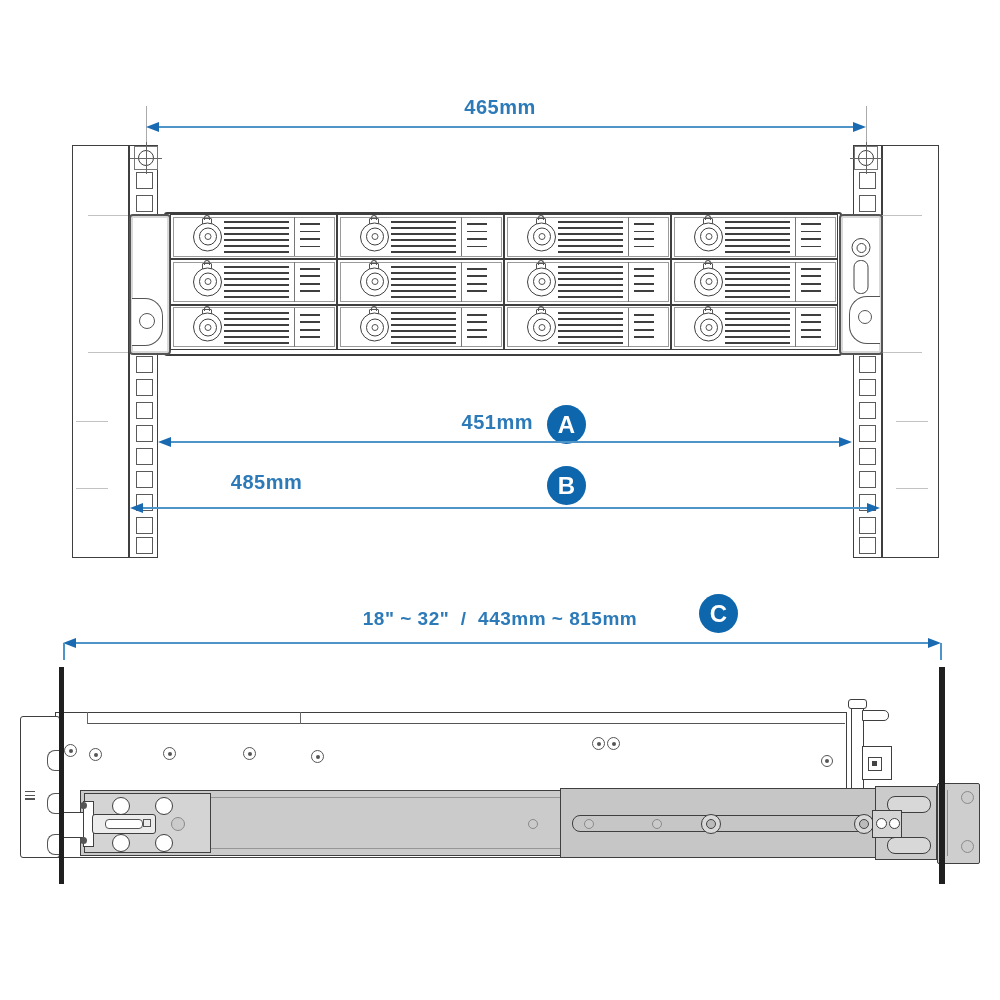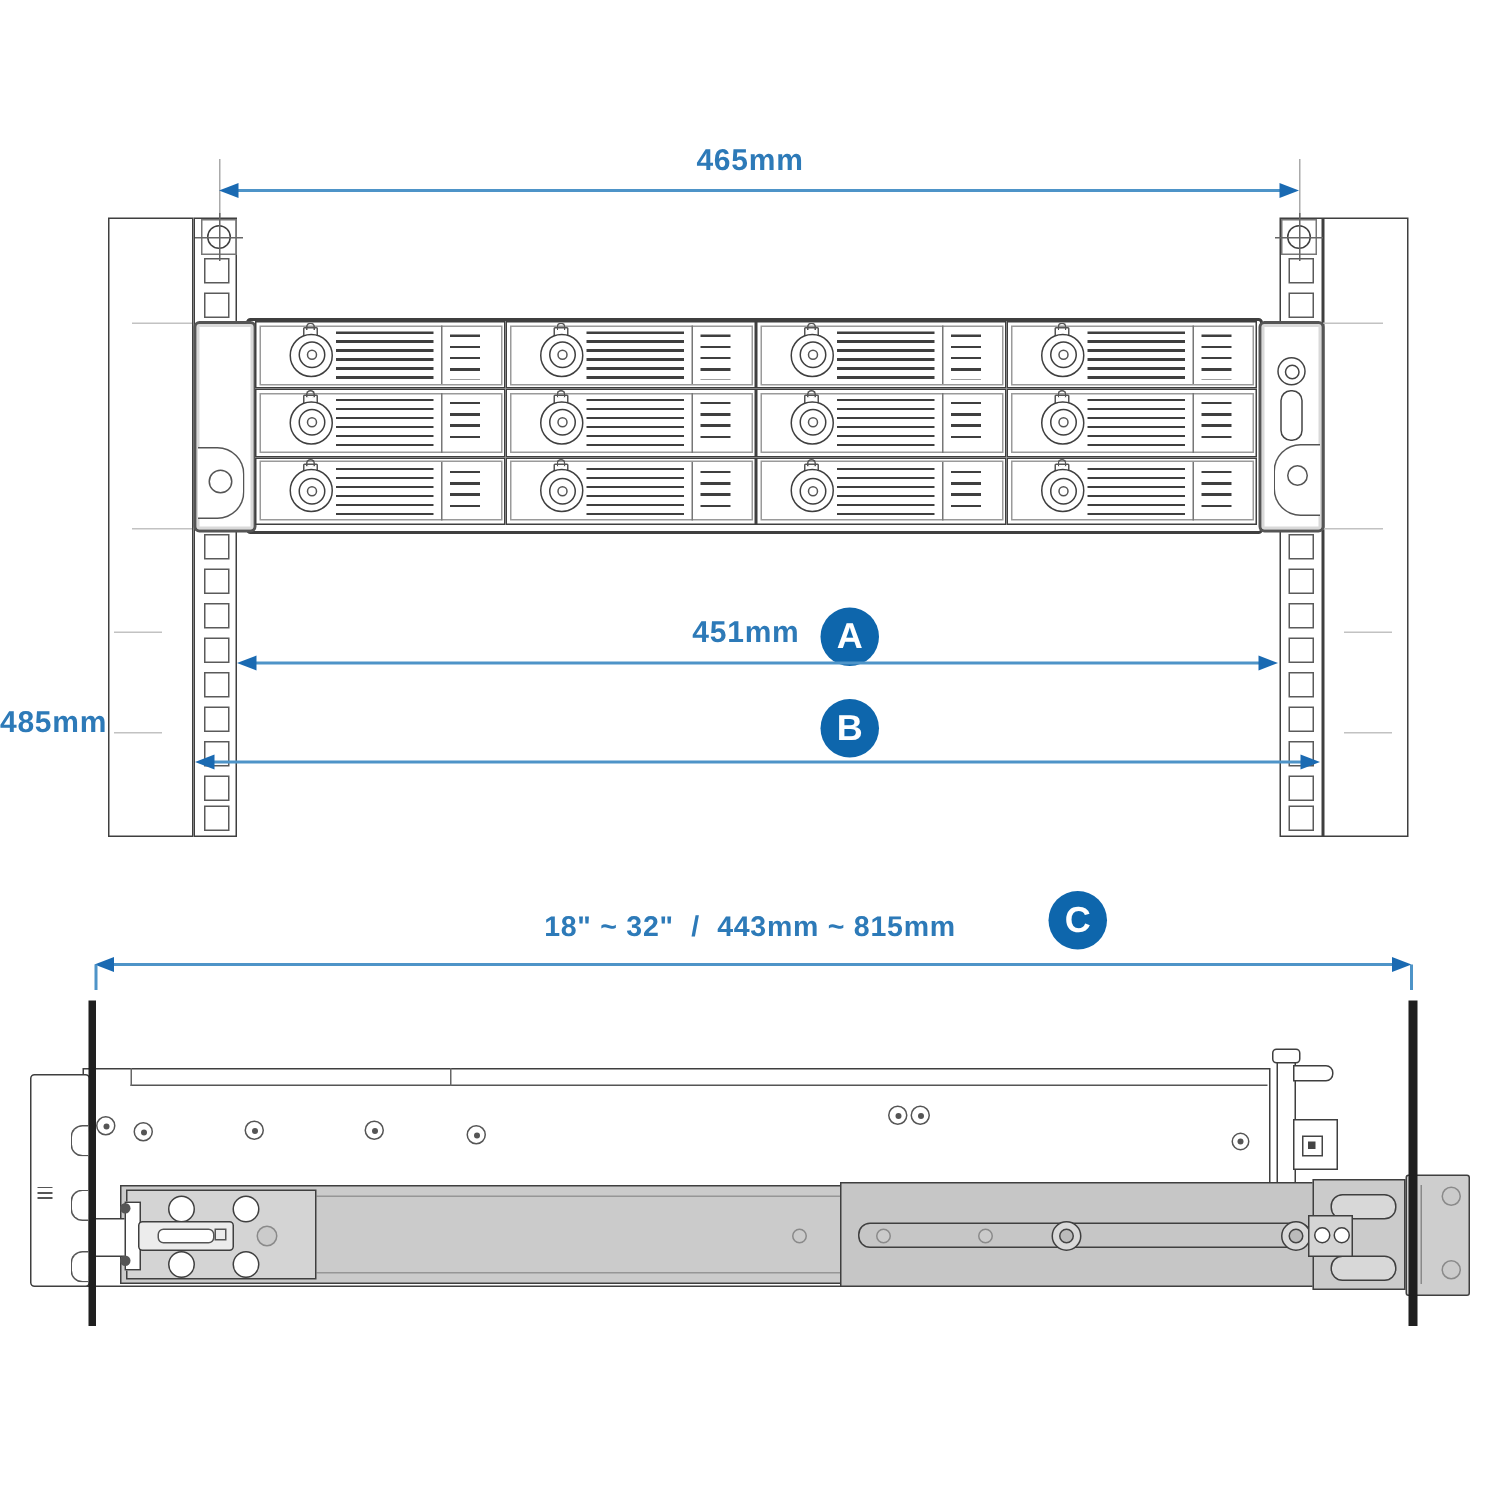--- a/index.html
+++ b/index.html
@@ -257,21 +257,21 @@
     <div class="side-slats"></div>
   </div>
 </div>
 
     <div class="dim-label" style="left:0;top:411px;width:533px;text-align:right;">451mm</div>
     <div class="badge" style="left:547px;top:405px;">A</div>
     <div class="dim-line" style="left:166px;top:441px;width:678px;"></div>
     <div class="arrow left" style="left:158px;top:437px;"></div>
     <div class="arrow right" style="left:839px;top:437px;"></div>
 
-    <div class="dim-label" style="left:0;top:471px;width:533px;text-align:left;">485mm</div>
+    <div class="dim-label" style="left:0;top:471px;width:533px;text-align:center;">485mm</div>
     <div class="badge" style="left:547px;top:466px;">B</div>
     <div class="dim-line" style="left:138px;top:507px;width:734px;"></div>
     <div class="arrow left" style="left:130px;top:503px;"></div>
     <div class="arrow right" style="left:867px;top:503px;"></div>
   </div>
 
   <div>
 
     <div class="dim-label" style="left:0;top:608px;width:1000px;text-align:center;font-size:19px;">18" ~ 32"  /  443mm ~ 815mm</div>
     <div class="badge" style="left:699px;top:594px;">C</div>

